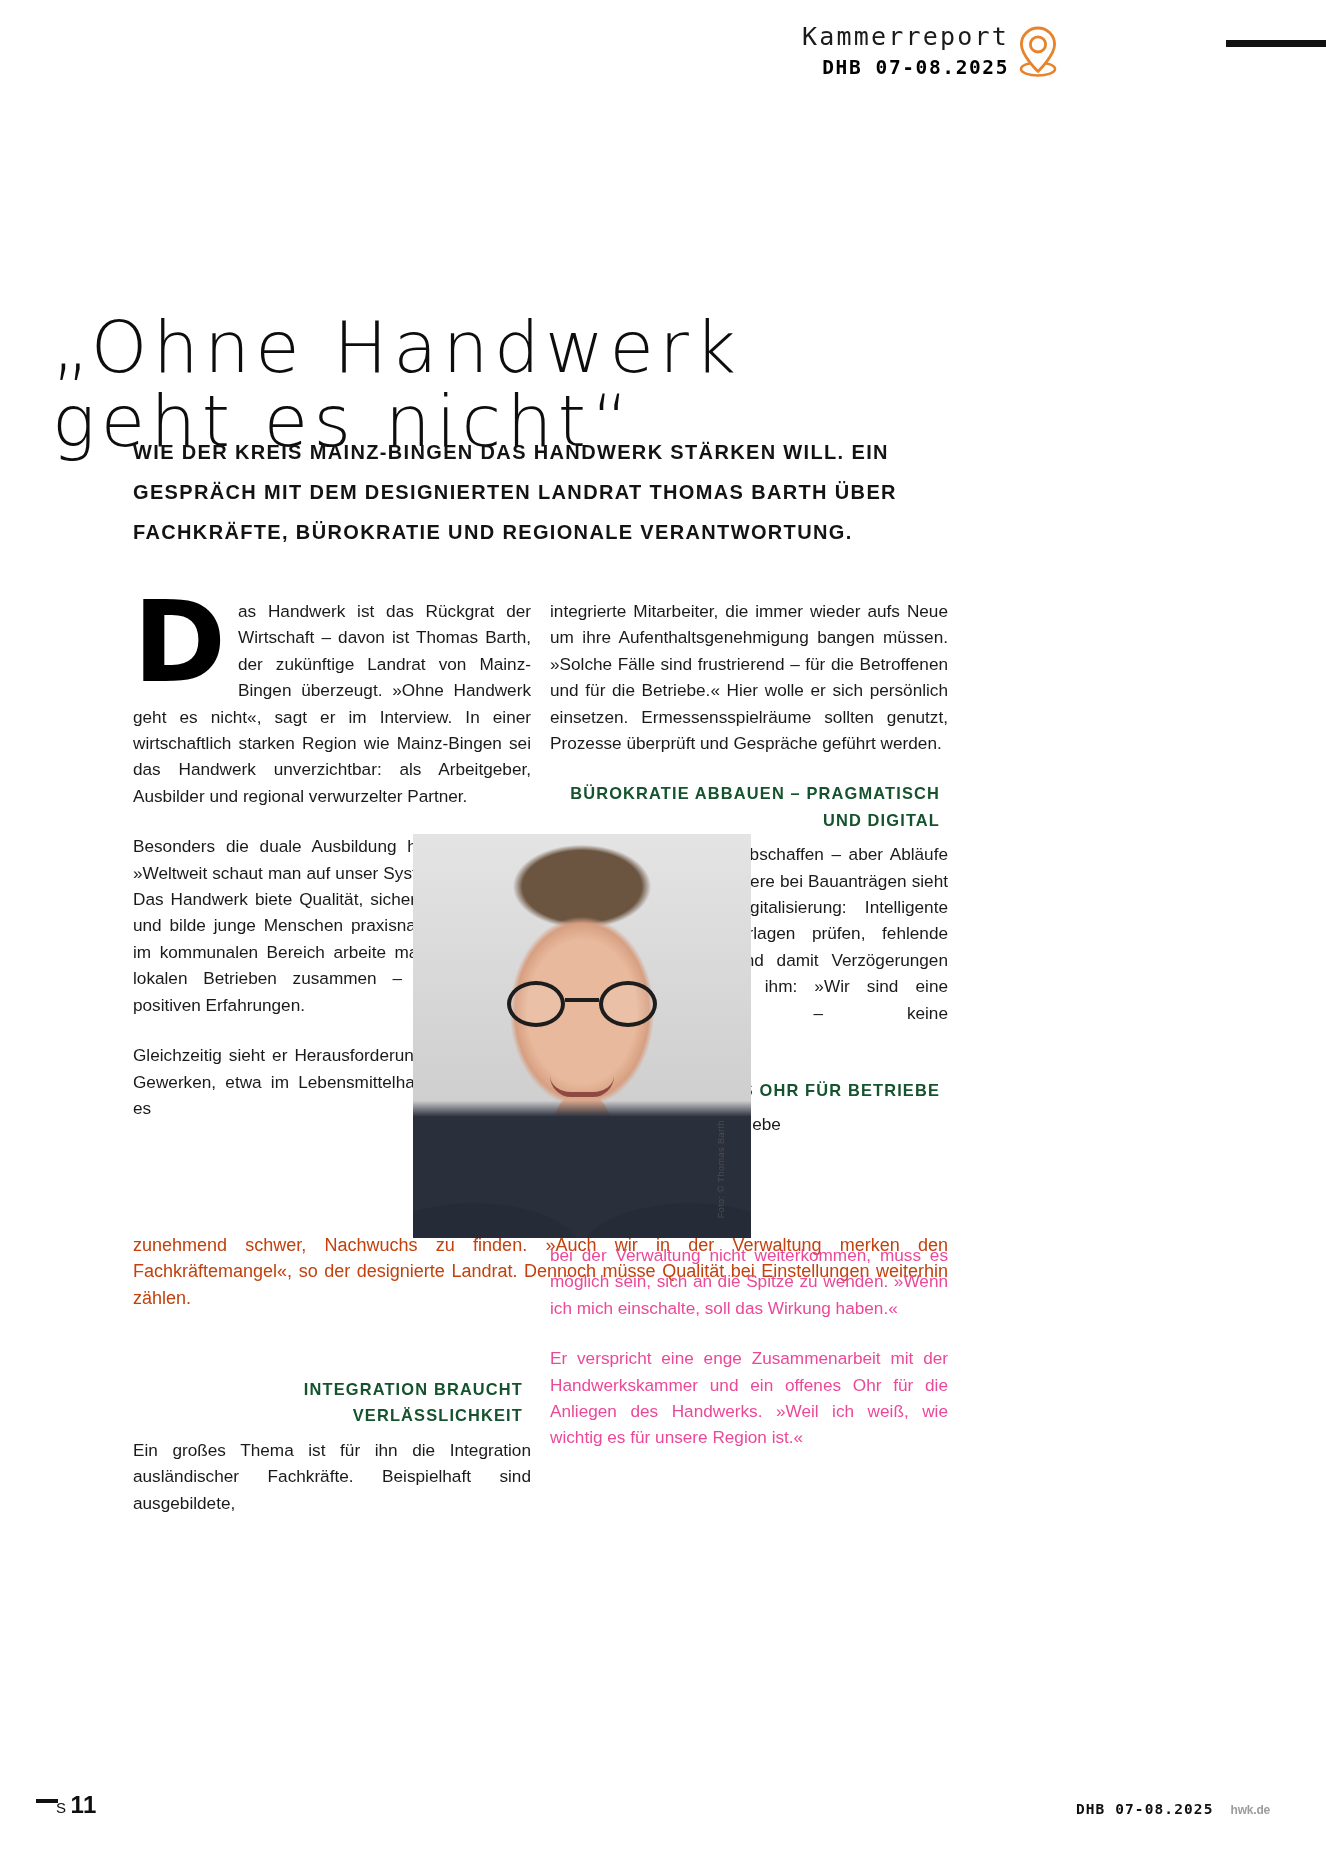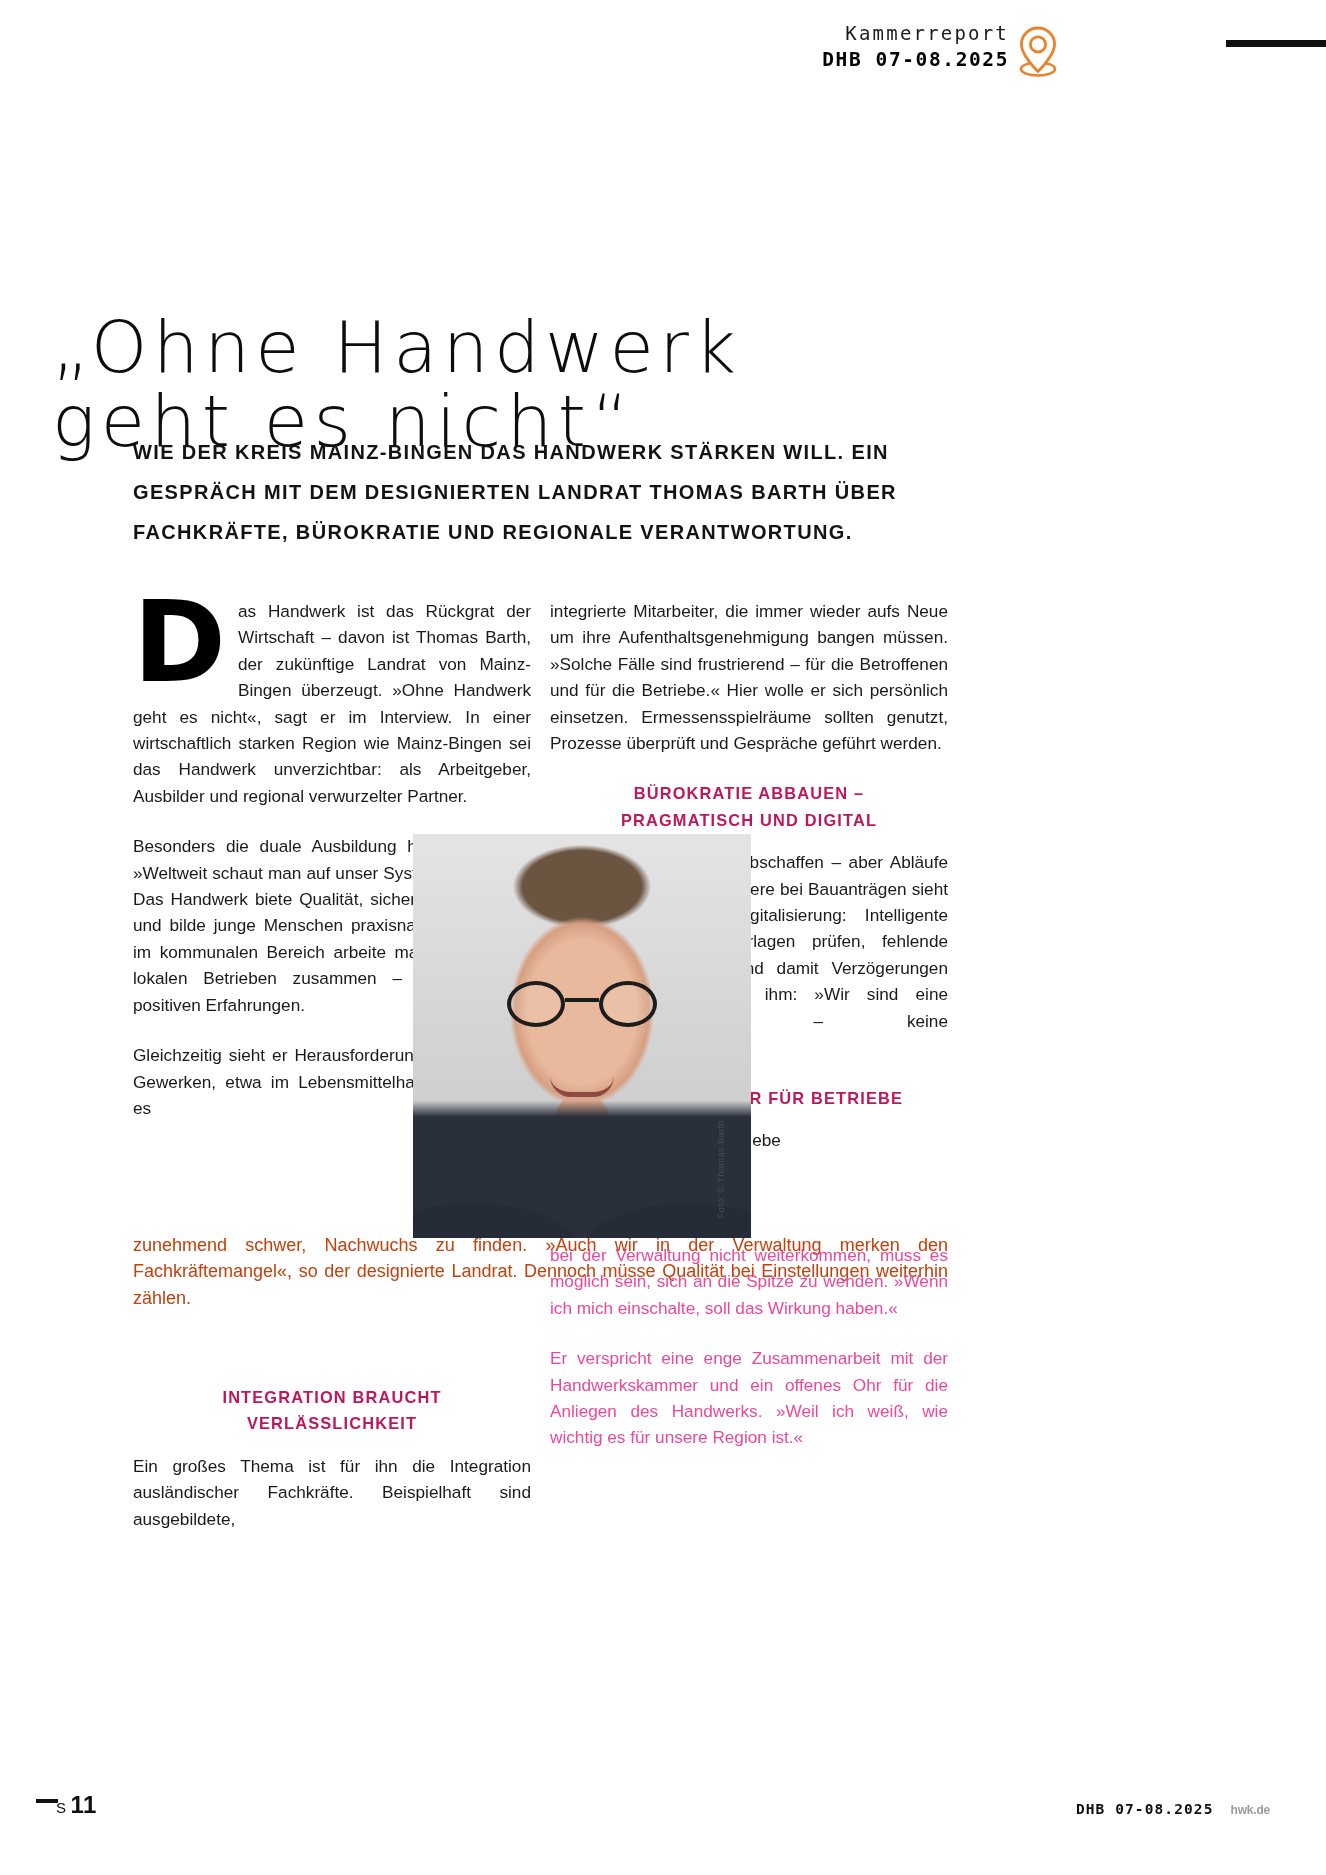--- a/index.html
+++ b/index.html
@@ -27,21 +27,21 @@
   }
   #masthead-text {
     position: absolute;
     right: 317px;
     top: 22px;
     text-align: right;
     line-height: 1.18;
   }
   #masthead-kicker {
     font-family: "DejaVu Sans Mono", monospace;
-    font-size: 19px;
+    font-size: 25px;
     letter-spacing: 2.2px;
     color: #1b1b1b;
     font-weight: 400;
     white-space: nowrap;
   }
   #masthead-issue {
     font-family: "DejaVu Sans Mono", monospace;
     font-size: 19.5px;
     letter-spacing: 1.6px;
     color: #000000;
@@ -145,23 +145,23 @@
 
   p.para { margin: 0 0 24px 0; }
   p.para.tight { margin-bottom: 0; }
 
   .subhead {
     font-weight: 700;
     font-size: 16.4px;
     line-height: 26.4px;
     letter-spacing: 1.15px;
     text-transform: uppercase;
-    color: #be185d;
-    margin: 16px;
-    text-align: center;
+    color: #14532d;
+    margin: 8px;
+    text-align: right;
   }
 
   
   #dropcap {
     float: left;
     font-family: "DejaVu Sans", sans-serif;
     font-weight: 700;
     font-size: 112px;
     line-height: 84px;
     color: #000000;

